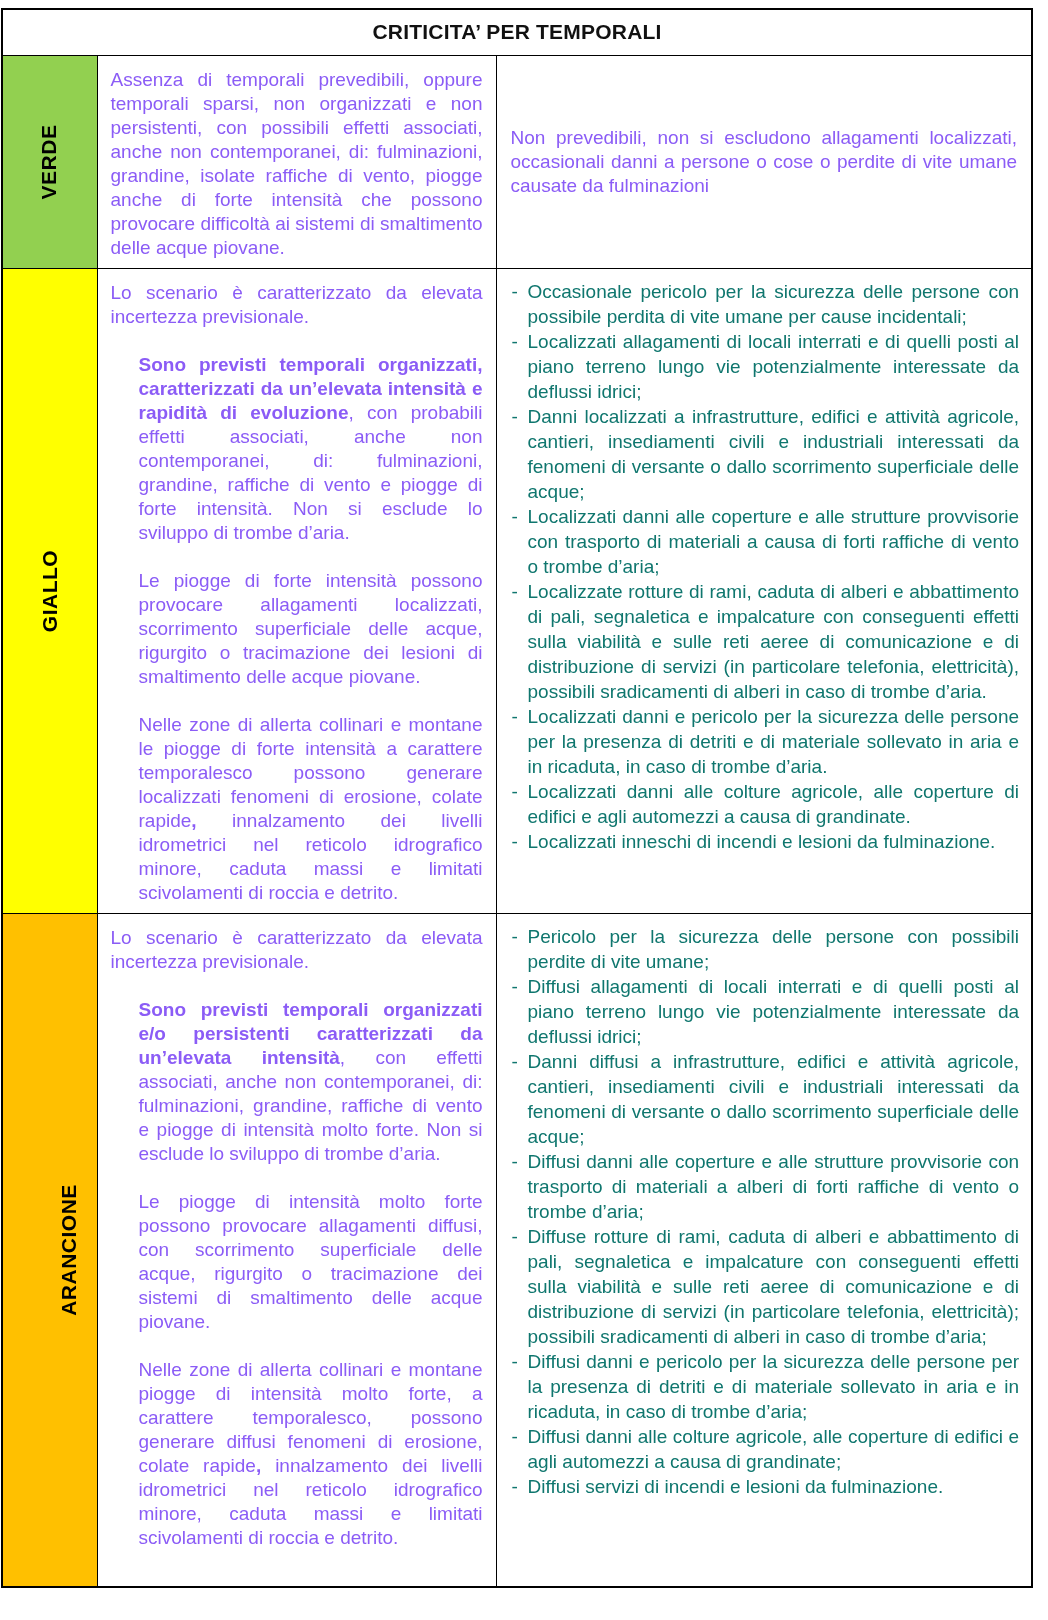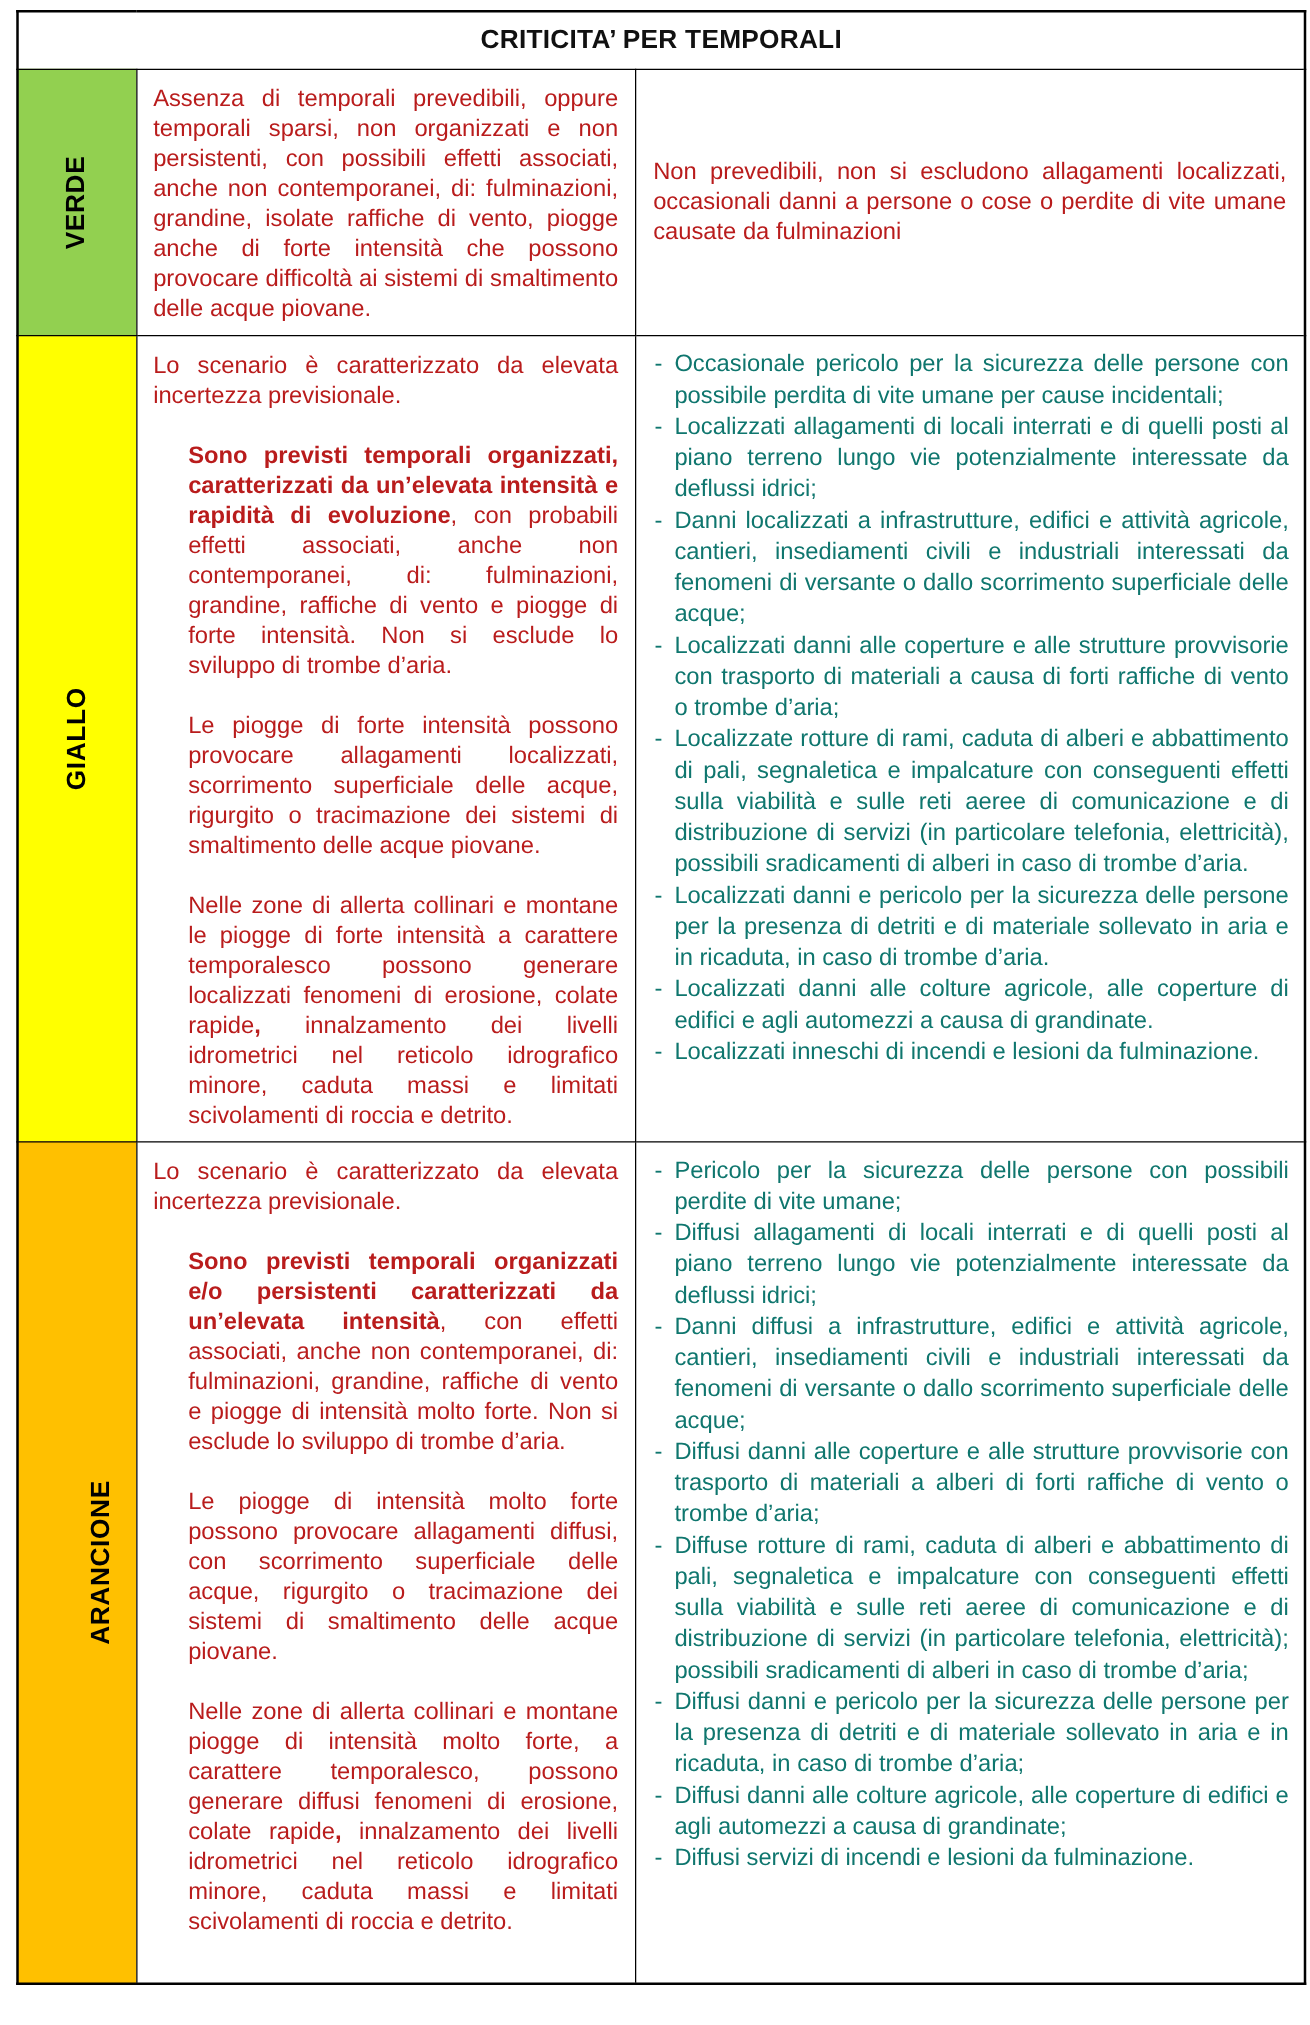--- a/index.html
+++ b/index.html
@@ -1,18 +1,18 @@
 <!DOCTYPE html>
 <html><head>
 <meta charset="utf-8">
 <style>
   html,body{margin:0;padding:0;background:#ffffff;}
   .page{
     width:1048px;height:1620px;background:#ffffff;box-sizing:border-box;
-    padding:8px 13px;font-family:"Liberation Sans",sans-serif;color:#111;
+    padding:8px 1px;font-family:"Liberation Sans",sans-serif;color:#111;
   }
   table.alert{
     width:1030px;border-collapse:collapse;table-layout:fixed;
     border:2px solid #000;
   }
   col.c-code{width:95px;}
   col.c-scenario{width:399px;}
   col.c-effects{width:536px;}
   th,td{border:1.5px solid #000;box-sizing:border-box;vertical-align:top;}
   tr.title-row th{
@@ -30,21 +30,21 @@
     vertical-align:middle;text-align:center;padding:0;
   }
   .vlabel{
     display:inline-block;transform:rotate(-90deg);transform-origin:center;
     font-weight:bold;font-size:21px;white-space:nowrap;letter-spacing:.5px;color:#000;
   }
   td.scenario-cell{padding:12px 13px 8px 13px;}
   td.effects-cell{padding:10px 12px 8px 10px;}
   td.effects-cell.middle{vertical-align:middle;padding:0 14px;margin-top:12px;}
   .para{
-    margin:0;font-size:19px;line-height:24px;text-align:justify;color:#b91c1c;
+    margin:0;font-size:19px;line-height:24px;text-align:justify;color:#8b5cf6;
   }
   .para + .para{margin-top:24px;margin-left:28px;}
   .b{font-weight:bold;}
   .bullet{
     position:relative;padding-left:21px;font-size:19px;line-height:25px;
     text-align:justify;color:#0f766e;
   }
   .bullet::before{content:"-";position:absolute;left:5px;top:0;}
 </style>
 </head>
@@ -70,21 +70,21 @@
           </td>
           <td class="effects-cell middle">
             <div class="para"><span>Non prevedibili, non si escludono allagamenti localizzati, occasionali danni a persone o cose o perdite di vite umane causate da fulminazioni</span></div>
           </td>
         </tr>
         <tr class="row-giallo">
           <td class="code-cell" style="background-color: rgb(255, 255, 0);"><div class="vlabel">GIALLO</div></td>
           <td class="scenario-cell">
             <p class="para"><span>Lo scenario è caratterizzato da elevata incertezza previsionale.</span></p>
             <p class="para"><span class="b">Sono previsti temporali organizzati, caratterizzati da un’elevata intensità e rapidità di evoluzione</span><span>, con probabili effetti associati, anche non contemporanei, di: fulminazioni, grandine, raffiche di vento e piogge di forte intensità. Non si esclude lo sviluppo di trombe d’aria.</span></p>
-            <p class="para"><span>Le piogge di forte intensità possono provocare allagamenti localizzati, scorrimento superficiale delle acque, rigurgito o tracimazione dei sistemi di smaltimento delle acque piovane.</span></p>
+            <p class="para"><span>Le piogge di forte intensità possono provocare allagamenti localizzati, scorrimento superficiale delle acque, rigurgito o tracimazione dei lesioni di smaltimento delle acque piovane.</span></p>
             <p class="para"><span>Nelle zone di allerta collinari e montane le piogge di forte intensità a carattere temporalesco possono generare localizzati fenomeni di erosione, colate rapide</span><span class="b">,</span><span> innalzamento dei livelli idrometrici nel reticolo idrografico minore, caduta massi e limitati scivolamenti di roccia e detrito.</span></p>
           </td>
           <td class="effects-cell">
             <div class="bullet"><span>Occasionale pericolo per la sicurezza delle persone con possibile perdita di vite umane per cause incidentali;</span></div>
             <div class="bullet"><span>Localizzati allagamenti di locali interrati e di quelli posti al piano terreno lungo vie potenzialmente interessate da deflussi idrici;</span></div>
             <div class="bullet"><span>Danni localizzati a infrastrutture, edifici e attività agricole, cantieri, insediamenti civili e industriali interessati da fenomeni di versante o dallo scorrimento superficiale delle acque;</span></div>
             <div class="bullet"><span>Localizzati danni alle coperture e alle strutture provvisorie con trasporto di materiali a causa di forti raffiche di vento o trombe d’aria;</span></div>
             <div class="bullet"><span>Localizzate rotture di rami, caduta di alberi e abbattimento di pali, segnaletica e impalcature con conseguenti effetti sulla viabilità e sulle reti aeree di comunicazione e di distribuzione di servizi (in particolare telefonia, elettricità), possibili sradicamenti di alberi in caso di trombe d’aria.</span></div>
             <div class="bullet"><span>Localizzati danni e pericolo per la sicurezza delle persone per la presenza di detriti e di materiale sollevato in aria e in ricaduta, in caso di trombe d’aria.</span></div>
             <div class="bullet"><span>Localizzati danni alle colture agricole, alle coperture di edifici e agli automezzi a causa di grandinate.</span></div>

